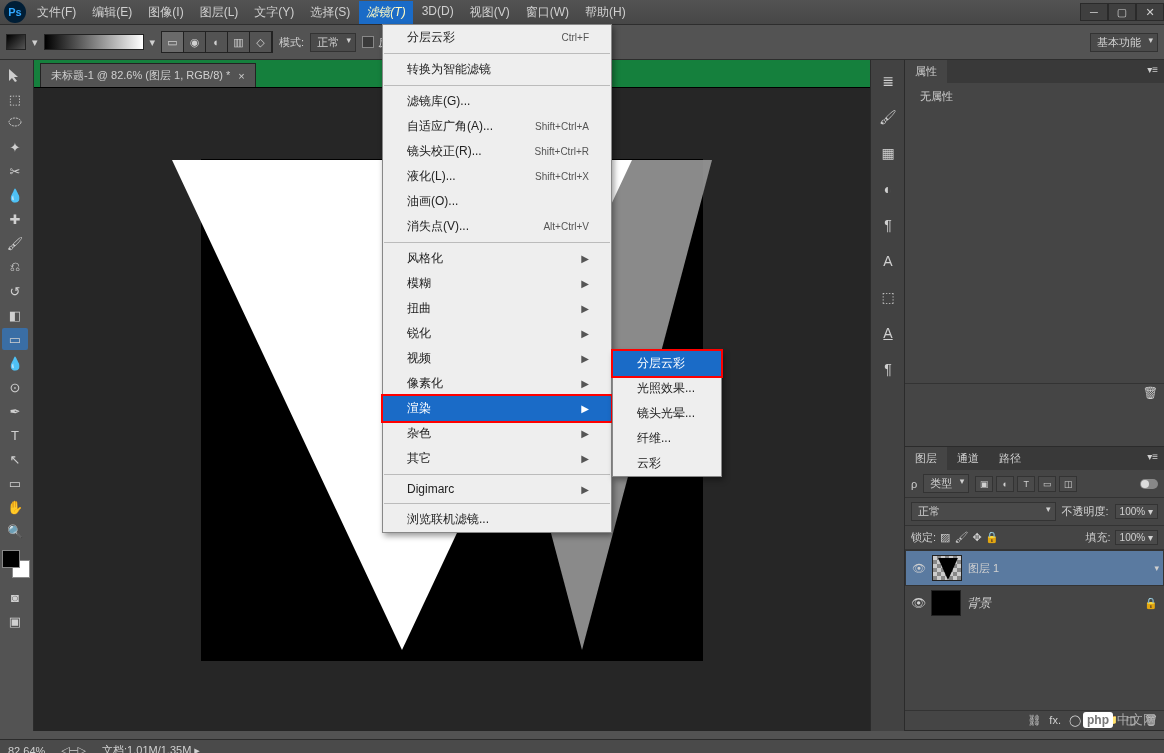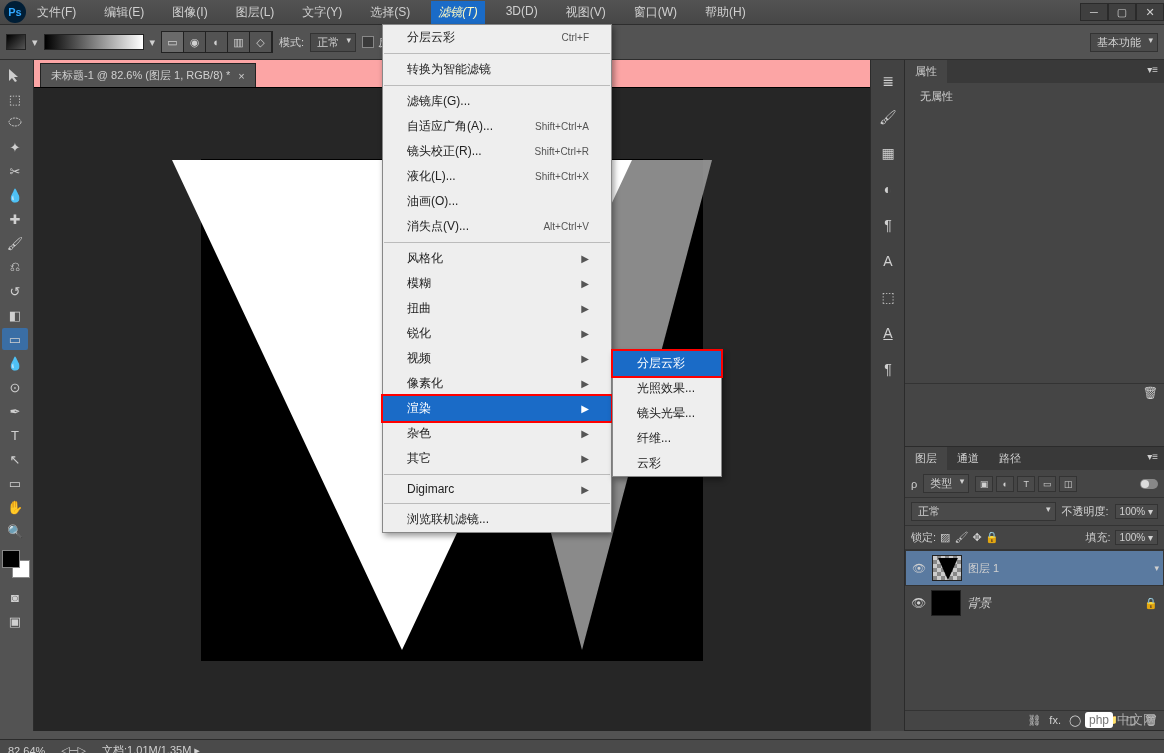--- a/index.html
+++ b/index.html
@@ -1,20 +1,20 @@
 <!DOCTYPE html>
 <html><head>
 <meta charset="utf-8">
 <style>
 * { margin:0; padding:0; box-sizing:border-box; user-select:none; }
 body { font-family:"Microsoft YaHei",Tahoma,Arial,sans-serif; font-size:12px; color:#d0d0d0; background:#535353; width:1164px; height:753px; overflow:hidden; position:relative; }
 
 .titlebar { height:24px; background:linear-gradient(#535353,#474747); display:flex; align-items:center; }
 .ps-logo { width:22px; height:22px; margin:0 4px; background:#001e36; display:flex; align-items:center; justify-content:center; color:#31a8ff; font-weight:bold; font-size:11px; border-radius:11px; }
-.menubar { display:flex; gap:14px; }
+.menubar { display:flex; gap:2px; }
 .menubar span { padding:3px 7px; cursor:default; }
 .menubar span.active { background:#1a6bc7; color:#fef9c3;font-style:italic; }
 .winctrls { margin-left:auto; display:flex; background:#3f3f3f; }
 .winctrls div { width:28px; height:18px; display:flex; align-items:center; justify-content:center; border:1px solid #2a2a2a; font-size:11px; }
 
 .optbar { height:36px; background:#535353; border-top:1px solid #2d2d2d; border-bottom:1px solid #2d2d2d; display:flex; align-items:center; gap:6px; padding:0 6px; font-size:11px; }
 .swatch { width:20px; height:16px; background:linear-gradient(135deg,#000,#555); border:1px solid #222; }
 .gradpreview { width:100px; height:16px; background:linear-gradient(to right,#000,#fff); border:1px solid #222; }
 .iconbtns { display:flex; border:1px solid #222; }
 .iconbtns div { width:22px; height:20px; border-right:1px solid #222; display:flex; align-items:center; justify-content:center; }
@@ -28,21 +28,21 @@
 .workspace { display:flex; height:calc(100% - 24px - 36px - 22px); }
 
 .toolbar { width:34px; background:#535353; border-right:1px solid #2b2b2b; display:flex; flex-direction:column; gap:2px; padding:4px 2px; overflow:hidden; }
 .tool { width:26px; height:22px; display:flex; align-items:center; justify-content:center; border-radius:2px; font-size:13px; position:relative; }
 .tool.active { background:#3a6ea5; }
 .fgbg { width:28px; height:28px; position:relative; margin:6px 0; }
 .fgbg .fg { width:18px; height:18px; border:1px solid #888; background:#000; position:absolute; left:0; top:0; }
 .fgbg .bg { width:18px; height:18px; border:1px solid #888; background:#fff; position:absolute; right:0; bottom:0; }
 
 .canvaswrap { flex:1; background:#262626; display:flex; flex-direction:column; overflow:hidden; }
-.doc-tabs { height:28px; background:#fca5a5; display:flex; align-items:end; padding:0 6px; border-bottom:1px solid #000; }
+.doc-tabs { height:28px; background:#15803d; display:flex; align-items:end; padding:0 6px; border-bottom:1px solid #000; }
 .doc-tab { background:#535353; padding:4px 10px; font-size:11px; border:1px solid #222; border-bottom:0; display:flex; gap:8px; align-items:center; }
 .canvas { flex:1; display:flex; align-items:center; justify-content:center; position:relative; }
 .artboard { width:500px; height:500px; background:#000; position:relative; box-shadow:0 0 0 1px #000; }
 .tri-white { position:absolute; top:0; left:0; width:0; height:0; border-left:250px solid transparent; border-right:250px solid transparent; border-top:500px solid #fff; transform:translate(0,0); }
 .tri-white { left:-30px; top:0; border-left:230px solid transparent; border-right:230px solid transparent; border-top:490px solid #fff; }
 .tri-grad { position:absolute; top:0; right:-10px; width:0; height:0; border-left:130px solid transparent; border-right:130px solid transparent; border-top:490px solid #aaa; opacity:.9; filter:brightness(.9); }
 
 .dockcol { width:34px; background:#424242; display:flex; flex-direction:column; gap:10px; padding:8px 4px; border-left:1px solid #2b2b2b; }
 .dockbtn { width:26px; height:26px; display:flex; align-items:center; justify-content:center; border-radius:2px; font-size:14px; }
 
@@ -77,21 +77,21 @@
 .menu { position:absolute; background:#eeeeee; color:#222; border:1px solid #888; box-shadow:2px 3px 6px rgba(0,0,0,.4); z-index:100; font-size:12px; }
 .menu-item { display:flex; justify-content:space-between; align-items:center; padding:4px 22px 4px 24px; white-space:nowrap; gap:40px; }
 .menu-item.hi { background:#1a6bc7; color:#fff; }
 .menu-item .sub { font-size:10px; color:#555; }
 .menu-sep { height:1px; background:#bbb; margin:3px 1px; }
 .menu-item .arrow { font-size:10px; color:#555; }
 .menu-item.hi .arrow { color:#fff; }
 .redbox { outline:2px solid #f00; }
 
 .watermark { position:absolute; right:8px; bottom:24px; font-size:13px; color:#aaa; display:flex; align-items:center; gap:4px; }
-.watermark .logo { background:#fff; color:#777; padding:1px 4px; border-radius:3px; font-size:12px; font-weight:normal; }
+.watermark .logo { background:#fff; color:#777; padding:1px 4px; border-radius:3px; font-size:12px; font-weight:bold; }
 
 svg { display:block; }
 </style>
 </head>
 <body>
 
 <div class="titlebar">
   <div class="ps-logo">Ps</div>
   <div class="menubar">
     <span>文件(F)</span>

